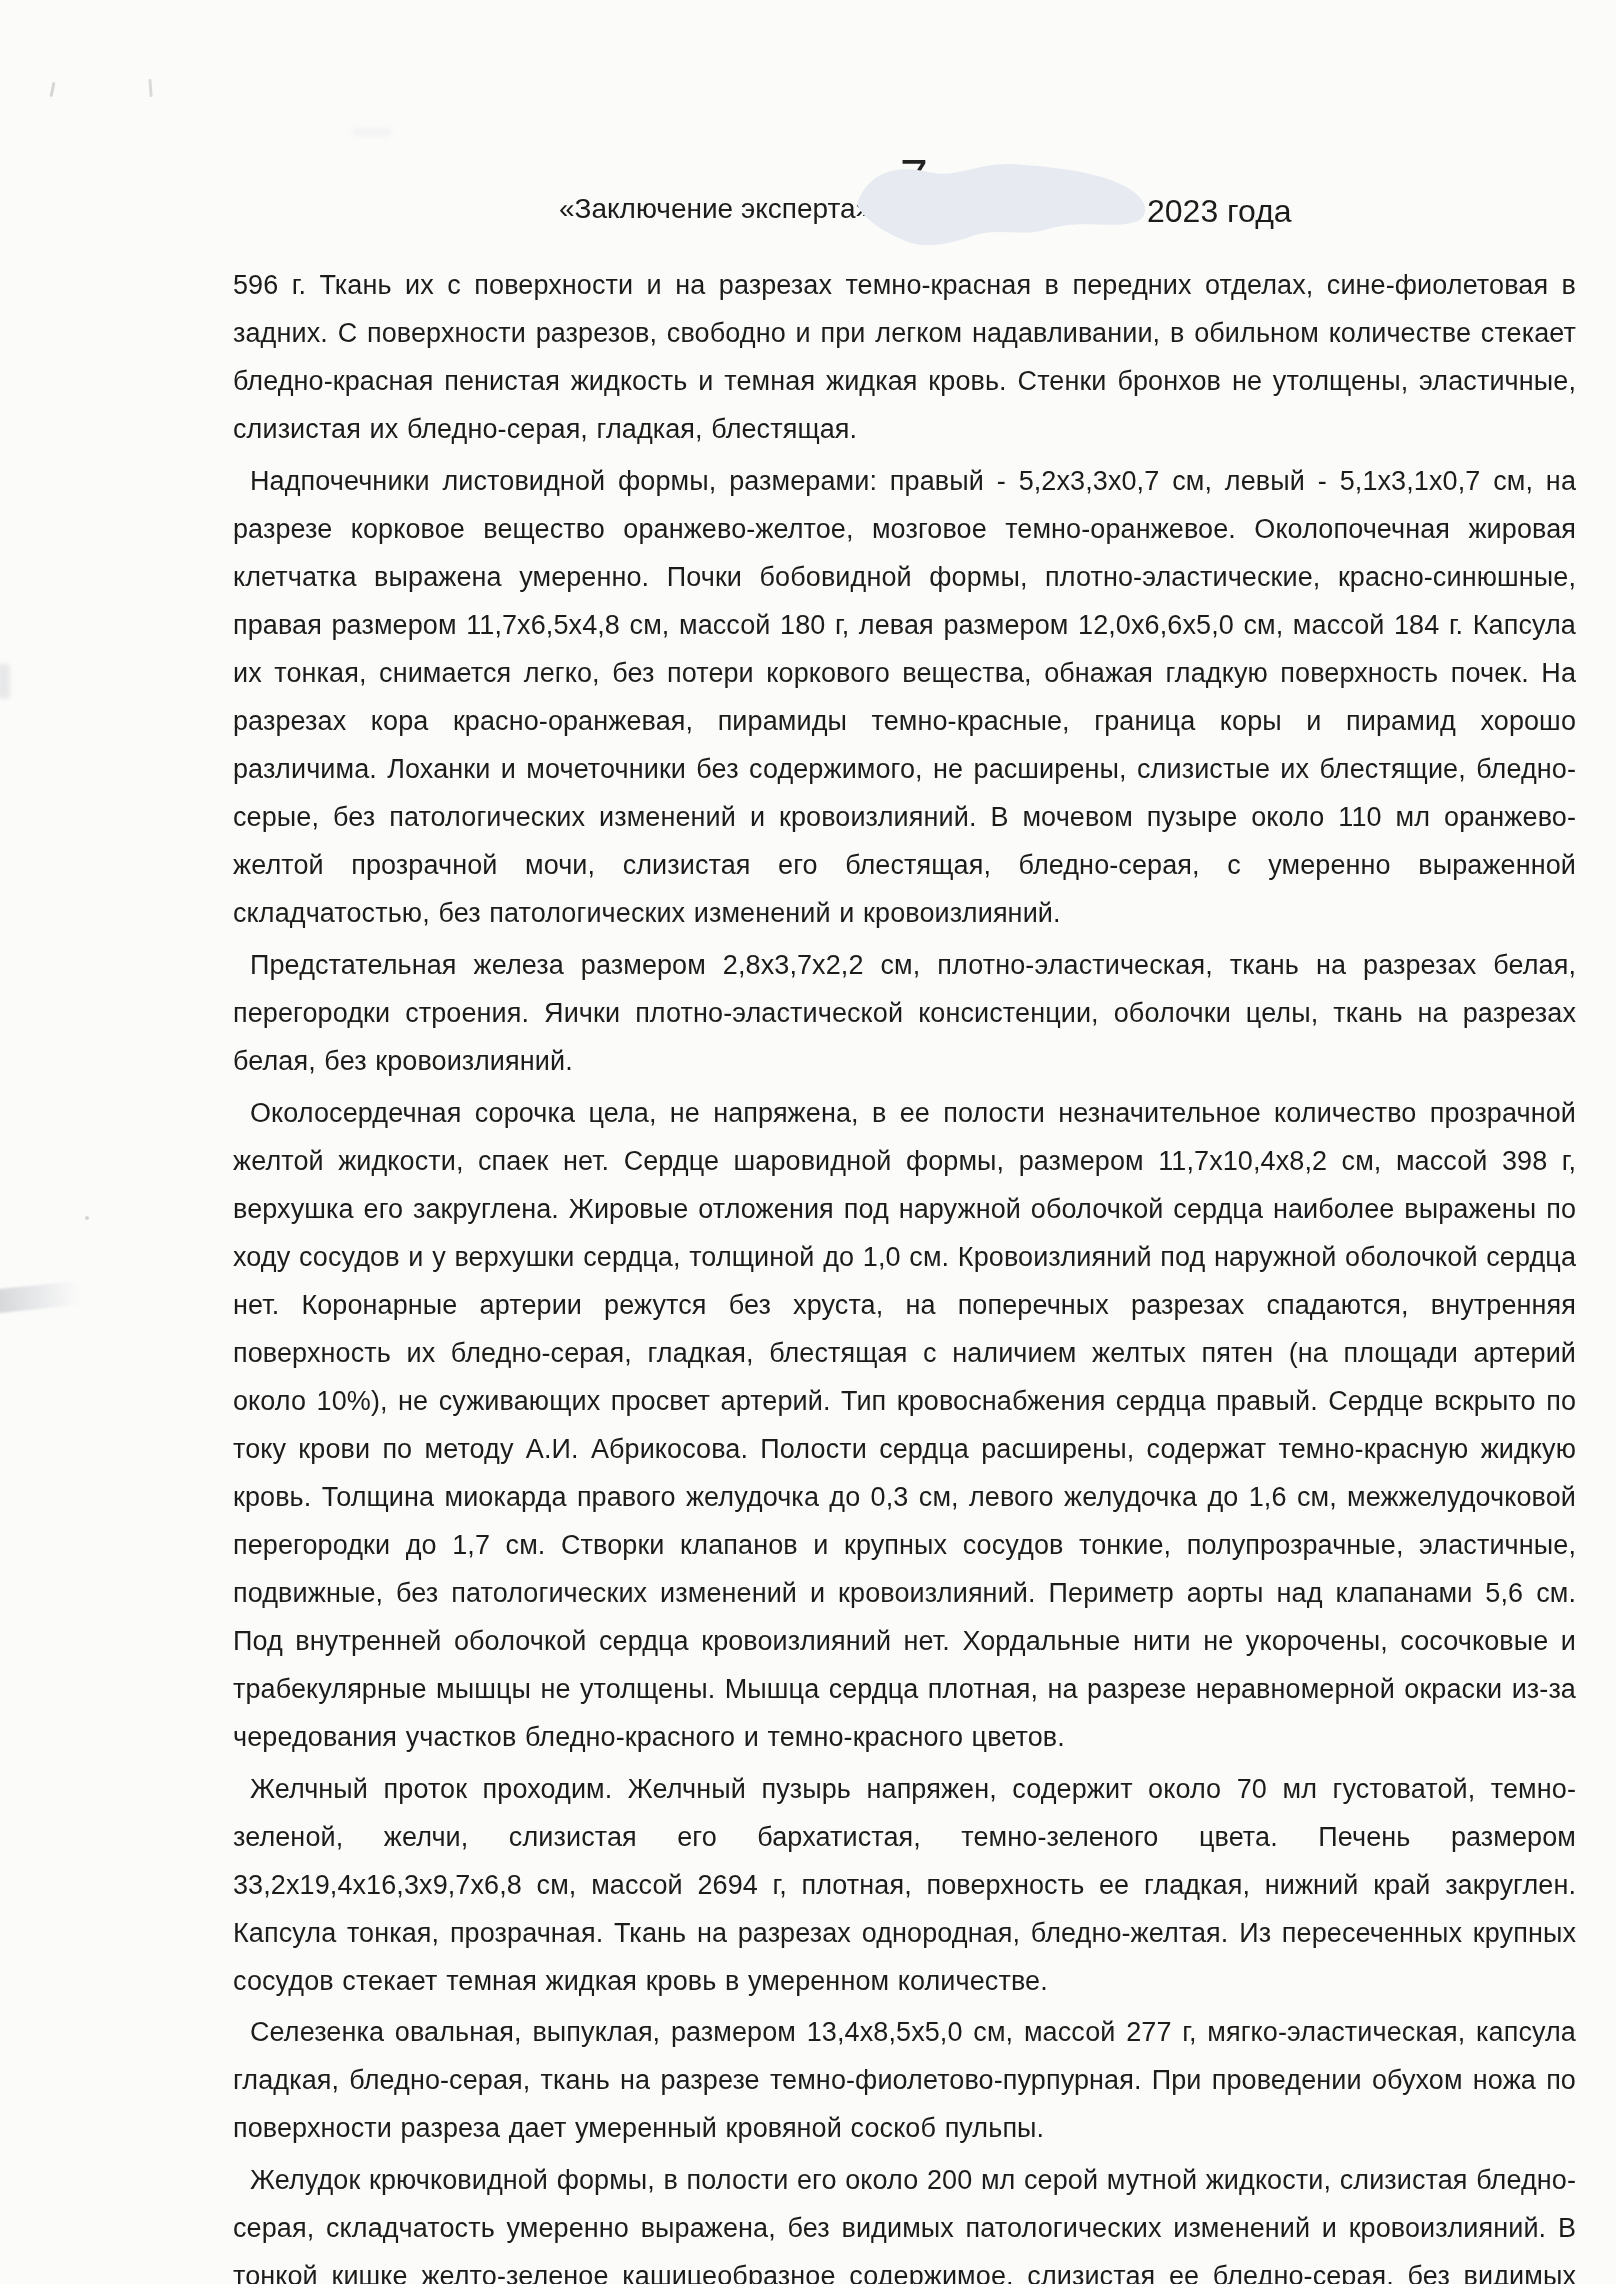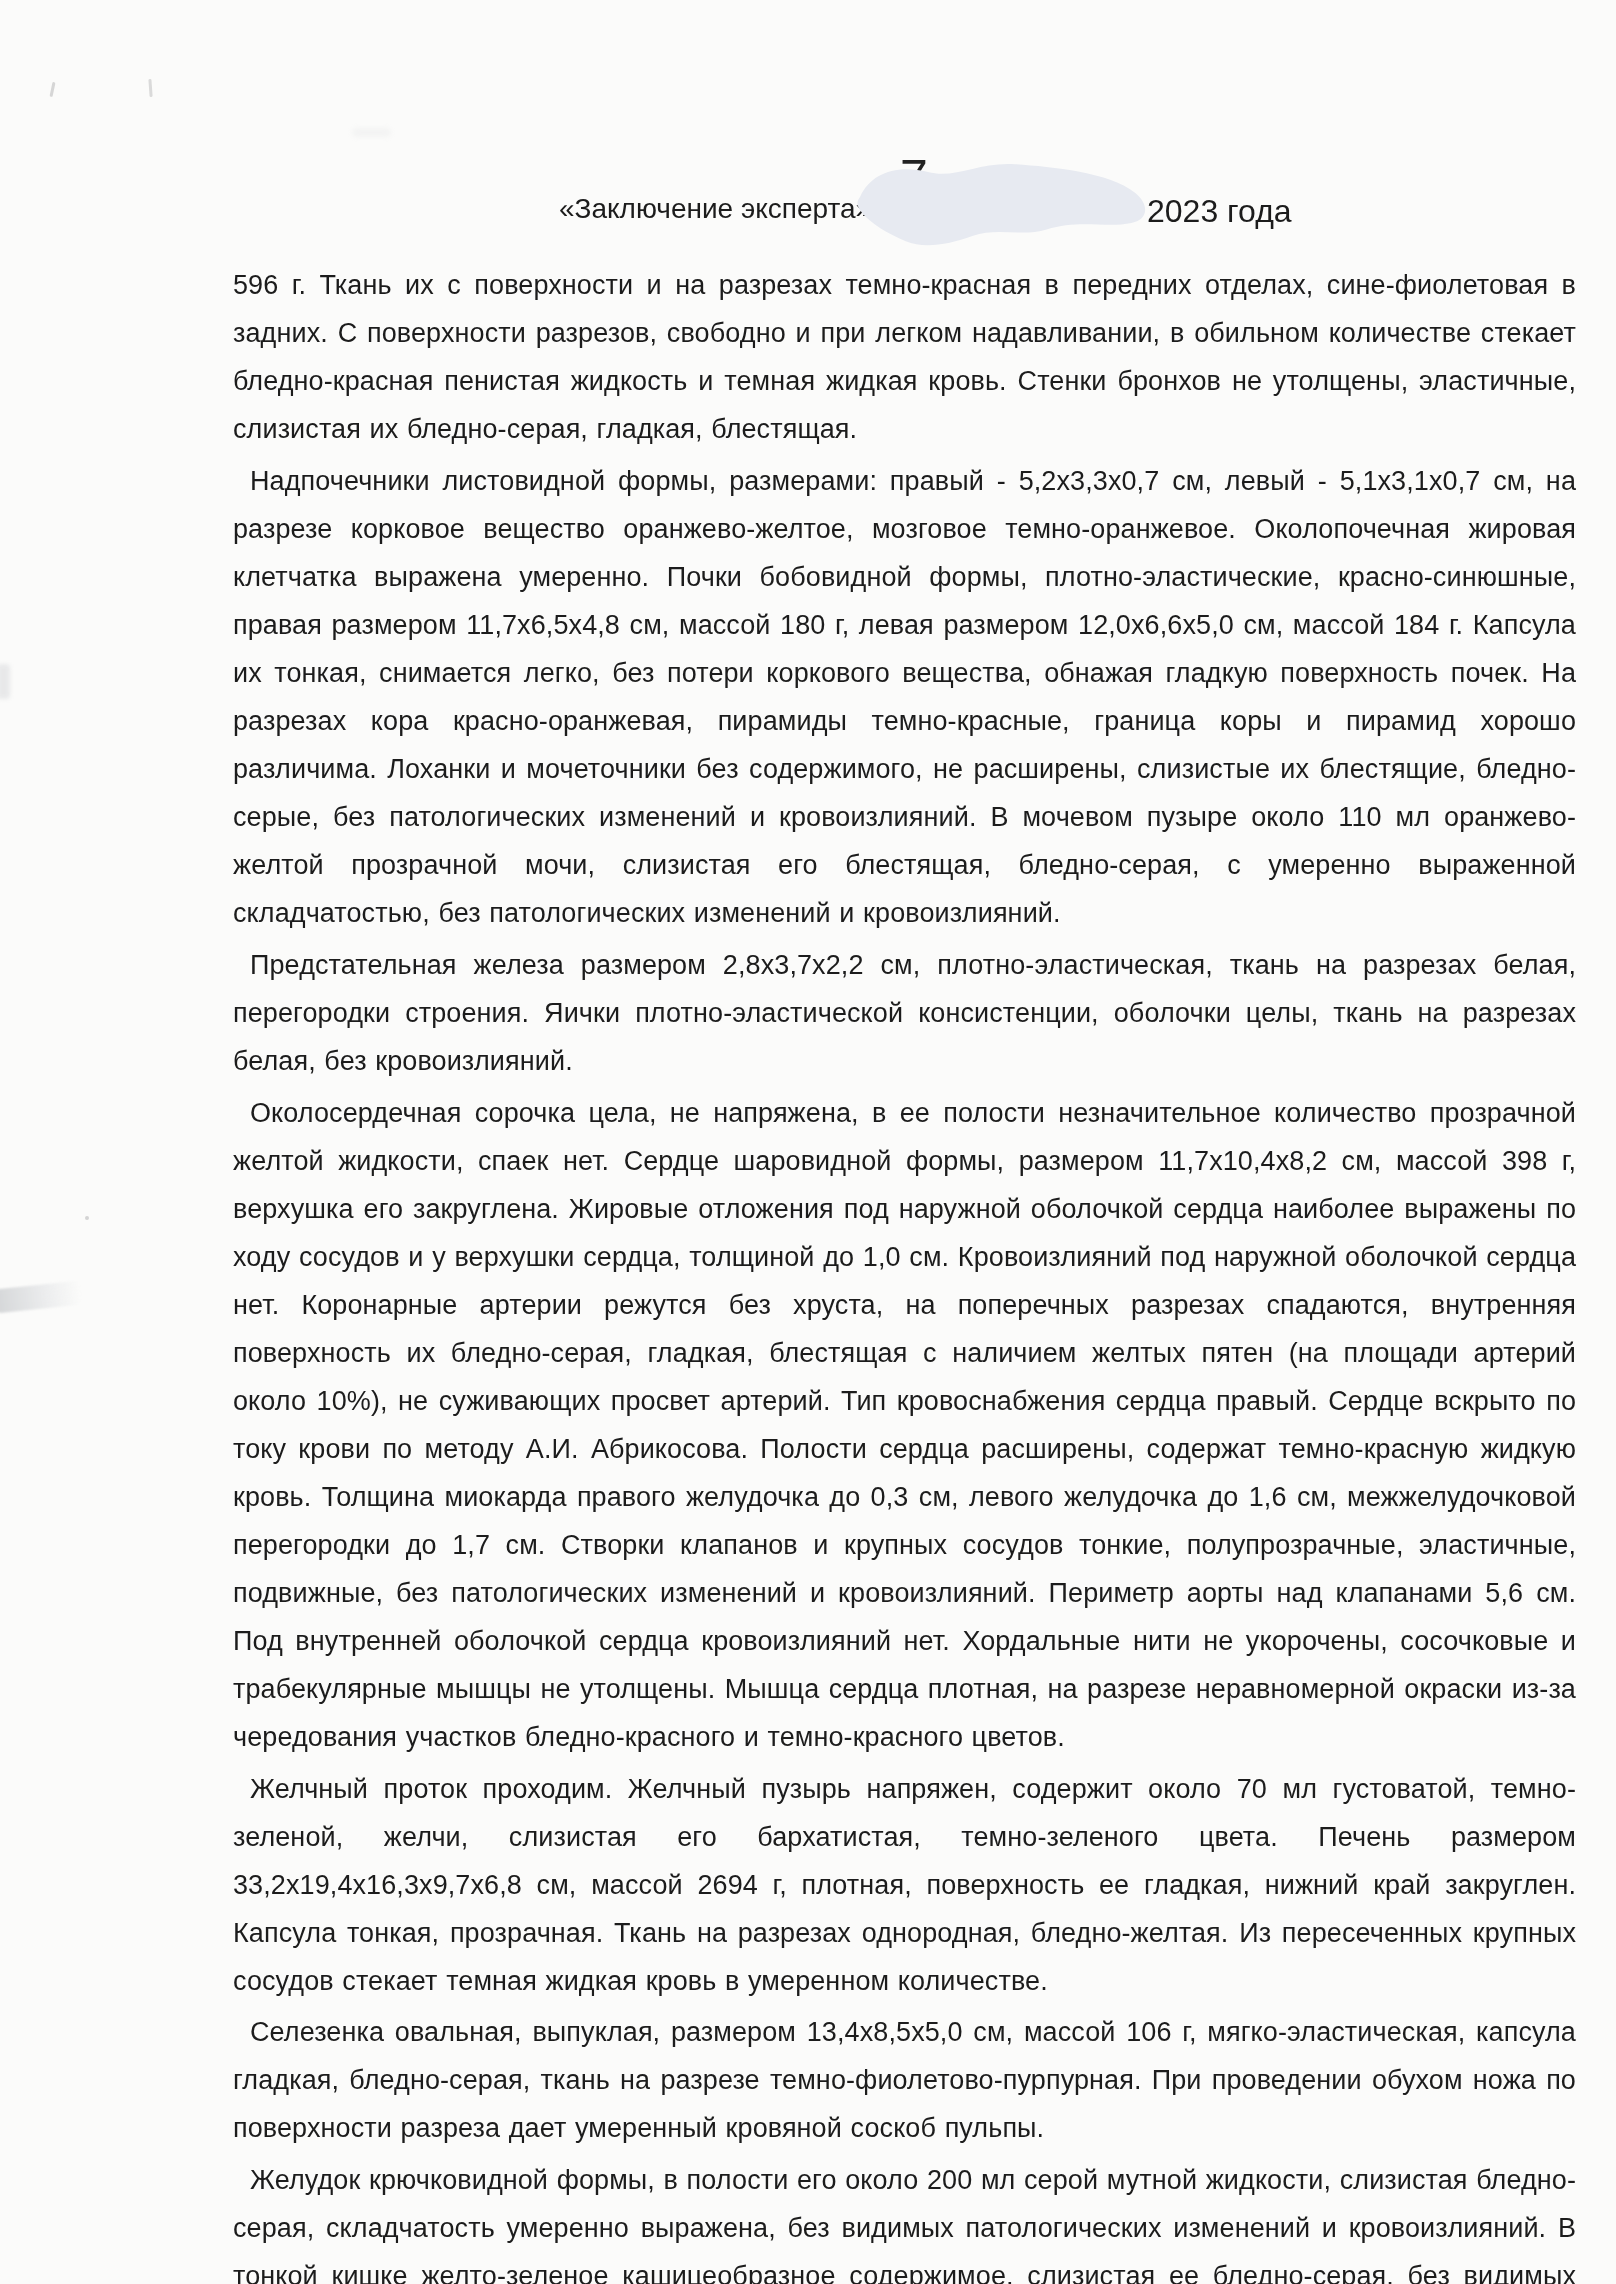--- a/index.html
+++ b/index.html
@@ -124,19 +124,19 @@
   </svg>
 
   <div class="header-date">2023 года</div>
 
   <div class="body-text">
     <p>596 г. Ткань их с поверхности и на разрезах темно-красная в передних отделах, сине-фиолетовая в задних. С поверхности разрезов, свободно и при легком надавливании, в обильном количестве стекает бледно-красная пенистая жидкость и темная жидкая кровь. Стенки бронхов не утолщены, эластичные, слизистая их бледно-серая, гладкая, блестящая.</p>
     <p>Надпочечники листовидной формы, размерами: правый - 5,2х3,3х0,7 см, левый - 5,1х3,1х0,7 см, на разрезе корковое вещество оранжево-желтое, мозговое темно-оранжевое. Околопочечная жировая клетчатка выражена умеренно. Почки бобовидной формы, плотно-эластические, красно-синюшные, правая размером 11,7х6,5х4,8 см, массой 180 г, левая размером 12,0х6,6х5,0 см, массой 184 г. Капсула их тонкая, снимается легко, без потери коркового вещества, обнажая гладкую поверхность почек. На разрезах кора красно-оранжевая, пирамиды темно-красные, граница коры и пирамид хорошо различима. Лоханки и мочеточники без содержимого, не расширены, слизистые их блестящие, бледно-серые, без патологических изменений и кровоизлияний. В мочевом пузыре около 110 мл оранжево-желтой прозрачной мочи, слизистая его блестящая, бледно-серая, с умеренно выраженной складчатостью, без патологических изменений и кровоизлияний.</p>
     <p>Предстательная железа размером 2,8х3,7х2,2 см, плотно-эластическая, ткань на разрезах белая, перегородки строения. Яички плотно-эластической консистенции, оболочки целы, ткань на разрезах белая, без кровоизлияний.</p>
     <p>Околосердечная сорочка цела, не напряжена, в ее полости незначительное количество прозрачной желтой жидкости, спаек нет. Сердце шаровидной формы, размером 11,7х10,4х8,2 см, массой 398 г, верхушка его закруглена. Жировые отложения под наружной оболочкой сердца наиболее выражены по ходу сосудов и у верхушки сердца, толщиной до 1,0 см. Кровоизлияний под наружной оболочкой сердца нет. Коронарные артерии режутся без хруста, на поперечных разрезах спадаются, внутренняя поверхность их бледно-серая, гладкая, блестящая с наличием желтых пятен (на площади артерий около 10%), не суживающих просвет артерий. Тип кровоснабжения сердца правый. Сердце вскрыто по току крови по методу А.И. Абрикосова. Полости сердца расширены, содержат темно-красную жидкую кровь. Толщина миокарда правого желудочка до 0,3 см, левого желудочка до 1,6 см, межжелудочковой перегородки до 1,7 см. Створки клапанов и крупных сосудов тонкие, полупрозрачные, эластичные, подвижные, без патологических изменений и кровоизлияний. Периметр аорты над клапанами 5,6 см. Под внутренней оболочкой сердца кровоизлияний нет. Хордальные нити не укорочены, сосочковые и трабекулярные мышцы не утолщены. Мышца сердца плотная, на разрезе неравномерной окраски из-за чередования участков бледно-красного и темно-красного цветов.</p>
     <p>Желчный проток проходим. Желчный пузырь напряжен, содержит около 70 мл густоватой, темно-зеленой, желчи, слизистая его бархатистая, темно-зеленого цвета. Печень размером 33,2х19,4х16,3х9,7х6,8 см, массой 2694 г, плотная, поверхность ее гладкая, нижний край закруглен. Капсула тонкая, прозрачная. Ткань на разрезах однородная, бледно-желтая. Из пересеченных крупных сосудов стекает темная жидкая кровь в умеренном количестве.</p>
-    <p>Селезенка овальная, выпуклая, размером 13,4х8,5х5,0 см, массой 106 г, мягко-эластическая, капсула гладкая, бледно-серая, ткань на разрезе темно-фиолетово-пурпурная. При проведении обухом ножа по поверхности разреза дает умеренный кровяной соскоб пульпы.</p>
+    <p>Селезенка овальная, выпуклая, размером 13,4х8,5х5,0 см, массой 277 г, мягко-эластическая, капсула гладкая, бледно-серая, ткань на разрезе темно-фиолетово-пурпурная. При проведении обухом ножа по поверхности разреза дает умеренный кровяной соскоб пульпы.</p>
     <p>Желудок крючковидной формы, в полости его около 200 мл серой мутной жидкости, слизистая бледно-серая, складчатость умеренно выражена, без видимых патологических изменений и кровоизлияний. В тонкой кишке желто-зеленое кашицеобразное содержимое, слизистая ее бледно-серая, без видимых патологических изменений и кровоизлияний. В толстой кишке полуоформленный желто-оранжевый кал, слизистая ее бледно-серая, без видимых патологических изменений и кровоизлияний.</p>
   </div>
 
 
 </div>
 
 
 </body></html>

